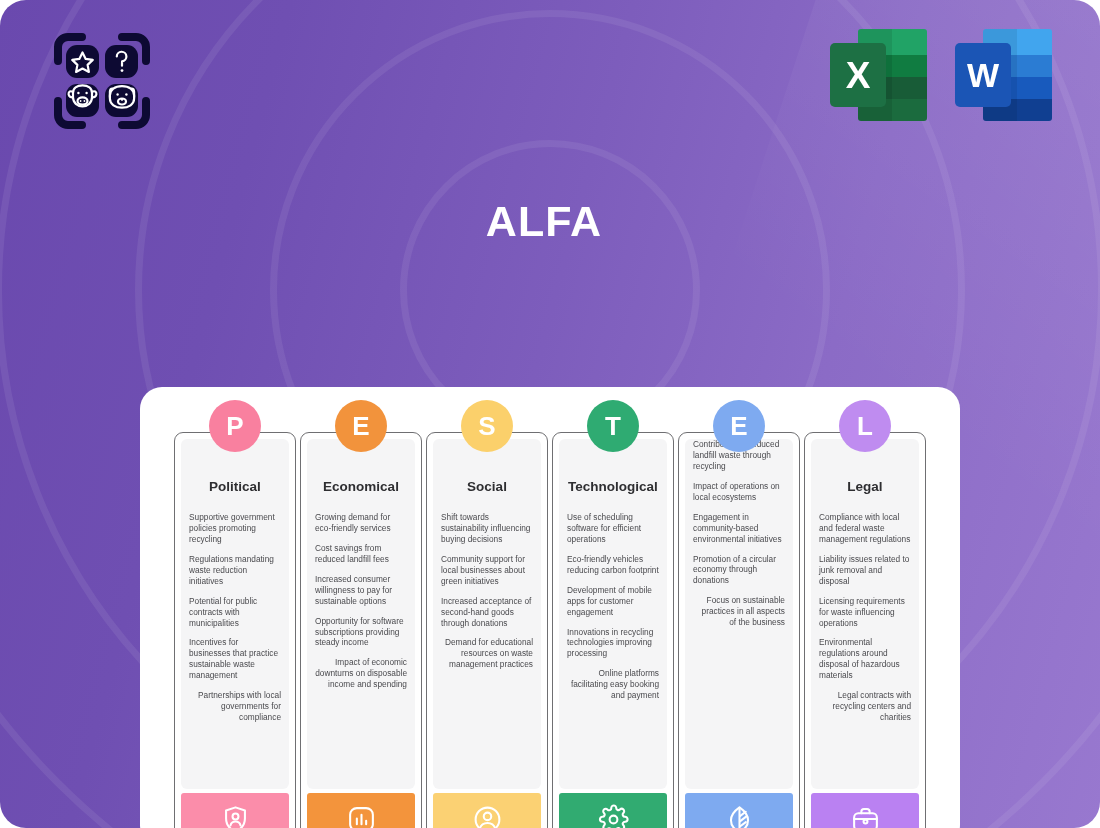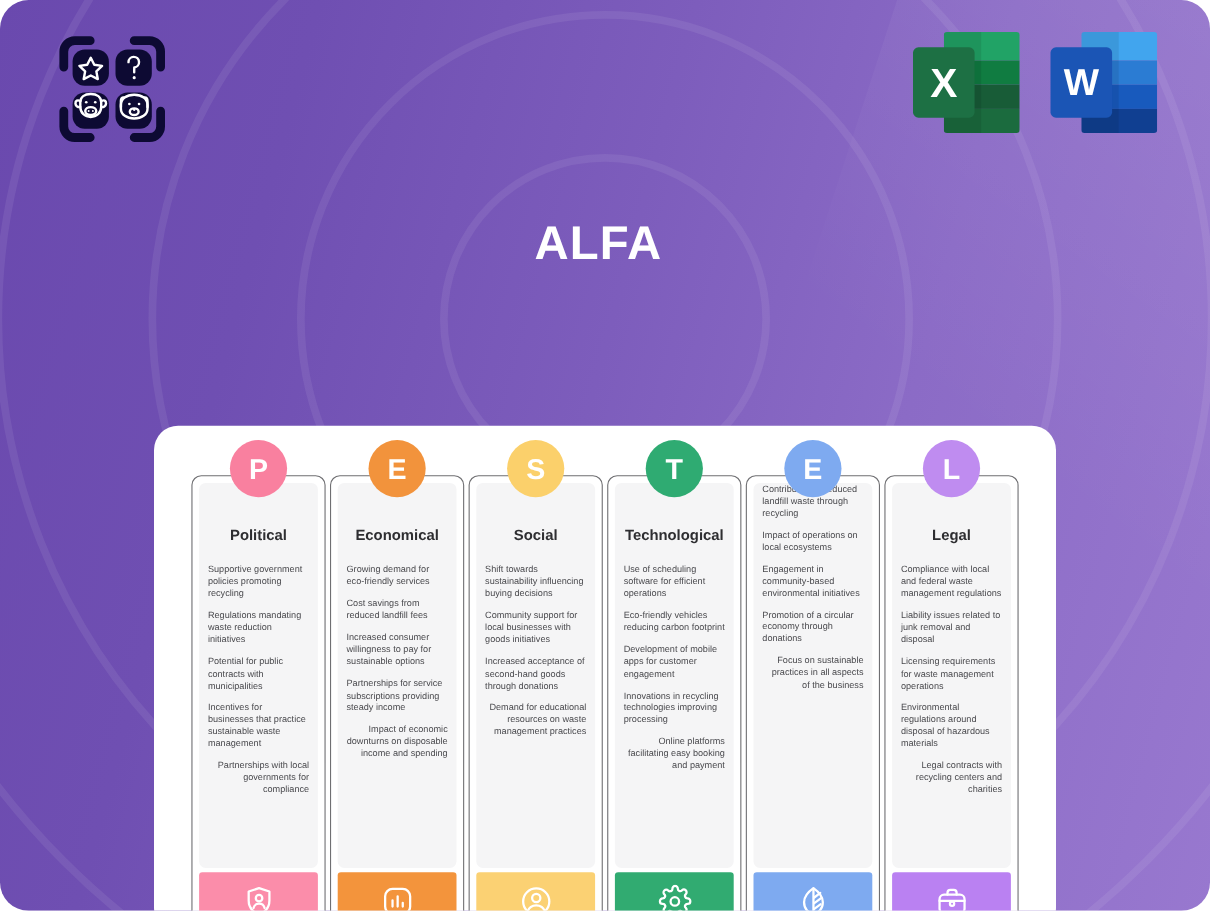--- a/index.html
+++ b/index.html
@@ -270,40 +270,40 @@
         <div class="card">
           <div class="badge" style="background:#f2933c">
             <span>E</span>
           </div>
           <div class="card-inner">
             <div class="card-title">Economical</div>
             <div class="points">
               <div class="point">Growing demand for eco-friendly services</div>
               <div class="point">Cost savings from reduced landfill fees</div>
               <div class="point">Increased consumer willingness to pay for sustainable options</div>
-              <div class="point">Partnerships for service subscriptions providing steady income</div>
+              <div class="point">Opportunity for software subscriptions providing steady income</div>
               <div class="point">Impact of economic downturns on disposable income and spending</div>
             </div>
           </div>
           <div class="icon-bar" style="background:#f3943c">
             <svg viewBox="0 0 24 24" fill="none" stroke="#fff" stroke-width="1.6" stroke-linecap="round" stroke-linejoin="round">
               <rect x="3.2" y="3.2" width="17.6" height="17.6" rx="5.2"></rect>
               <path d="M8.4 15.6v-4.4M12 15.6V8.4M15.6 15.6v-2.6"></path>
             </svg>
           </div>
         </div>
         <div class="card">
           <div class="badge" style="background:#fbd06b">
             <span>S</span>
           </div>
           <div class="card-inner">
             <div class="card-title">Social</div>
             <div class="points">
               <div class="point">Shift towards sustainability influencing buying decisions</div>
-              <div class="point">Community support for local businesses with goods initiatives</div>
+              <div class="point">Community support for local businesses about green initiatives</div>
               <div class="point">Increased acceptance of second-hand goods through donations</div>
               <div class="point">Demand for educational resources on waste management practices</div>
             </div>
           </div>
           <div class="icon-bar" style="background:#fbd173">
             <svg viewBox="0 0 24 24" fill="none" stroke="#fff" stroke-width="1.6" stroke-linecap="round" stroke-linejoin="round">
               <circle cx="12" cy="12" r="9.2"></circle>
               <circle cx="12" cy="9.6" r="2.9"></circle>
               <path d="M5.9 19.2c.9-2.9 3.2-4.5 6.1-4.5s5.2 1.6 6.1 4.5"></path>
             </svg>
@@ -353,21 +353,21 @@
         </div>
         <div class="card">
           <div class="badge" style="background:#bf8cf0">
             <span>L</span>
           </div>
           <div class="card-inner">
             <div class="card-title">Legal</div>
             <div class="points">
               <div class="point">Compliance with local and federal waste management regulations</div>
               <div class="point">Liability issues related to junk removal and disposal</div>
-              <div class="point">Licensing requirements for waste management operations</div>
+              <div class="point">Licensing requirements for waste influencing operations</div>
               <div class="point">Environmental regulations around disposal of hazardous materials</div>
               <div class="point">Legal contracts with recycling centers and charities</div>
             </div>
           </div>
           <div class="icon-bar" style="background:#ba81f2">
             <svg viewBox="0 0 24 24" fill="none" stroke="#fff" stroke-width="1.6" stroke-linecap="round" stroke-linejoin="round">
               <rect x="3.2" y="7.2" width="17.6" height="13" rx="3.2"></rect>
               <path d="M8.8 7.2V5.8a2 2 0 0 1 2-2h2.4a2 2 0 0 1 2 2v1.4"></path>
               <path d="M3.2 11.6h17.6"></path>
               <circle cx="12" cy="13.6" r="1.5"></circle>

